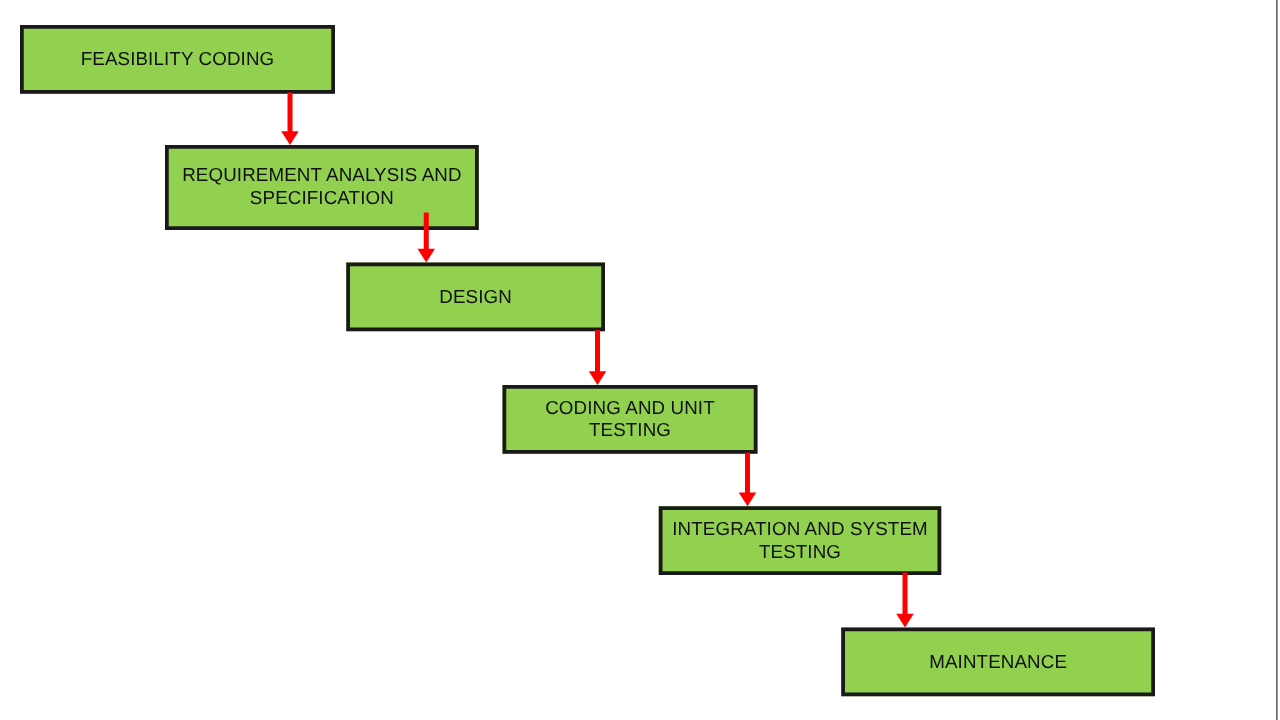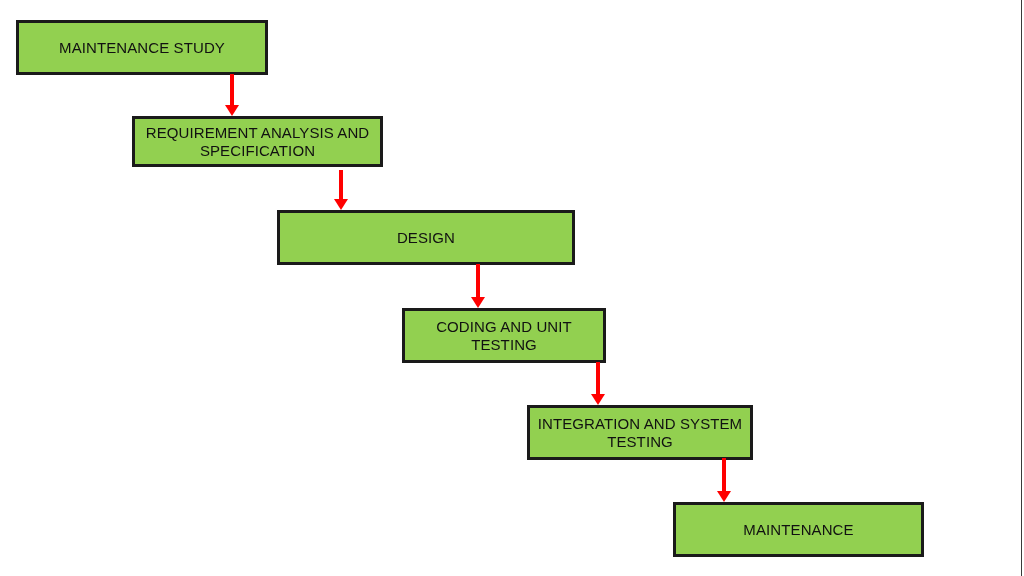--- a/index.html
+++ b/index.html
@@ -67,27 +67,27 @@
     border-right: 7px solid transparent;
   }
 </style>
 </head>
 <body>
 
 <div id="canvas" style="background: rgb(255, 255, 255);">
   <div id="page-edge"></div>
   <div id="boxes-layer">
       <div class="phase-box" style="left: 16px; top: 20px; width: 252px; height: 55px; background: rgb(146, 208, 80); border-color: rgb(26, 26, 26); color: rgb(17, 17, 17); font-size: 15px;">
-        <span class="phase-label">MAINTENANCE STUDY</span>
+        <span class="phase-label">FEASIBILITY CODING</span>
       </div>
-      <div class="phase-box" style="left: 132px; top: 116px; width: 251px; height: 51px; background: rgb(146, 208, 80); border-color: rgb(26, 26, 26); color: rgb(17, 17, 17); font-size: 15px;">
+      <div class="phase-box" style="left: 132px; top: 116px; width: 251px; height: 68px; background: rgb(146, 208, 80); border-color: rgb(26, 26, 26); color: rgb(17, 17, 17); font-size: 15px;">
         <span class="phase-label">REQUIREMENT ANALYSIS AND
 SPECIFICATION</span>
       </div>
-      <div class="phase-box" style="left: 277px; top: 210px; width: 298px; height: 55px; background: rgb(146, 208, 80); border-color: rgb(26, 26, 26); color: rgb(17, 17, 17); font-size: 15px;">
+      <div class="phase-box" style="left: 277px; top: 210px; width: 207px; height: 55px; background: rgb(146, 208, 80); border-color: rgb(26, 26, 26); color: rgb(17, 17, 17); font-size: 15px;">
         <span class="phase-label">DESIGN</span>
       </div>
       <div class="phase-box" style="left: 402px; top: 308px; width: 204px; height: 55px; background: rgb(146, 208, 80); border-color: rgb(26, 26, 26); color: rgb(17, 17, 17); font-size: 15px;">
         <span class="phase-label">CODING AND UNIT TESTING</span>
       </div>
       <div class="phase-box" style="left: 527px; top: 405px; width: 226px; height: 55px; background: rgb(146, 208, 80); border-color: rgb(26, 26, 26); color: rgb(17, 17, 17); font-size: 15px;">
         <span class="phase-label">INTEGRATION AND SYSTEM
 TESTING</span>
       </div>
       <div class="phase-box" style="left: 673px; top: 502px; width: 251px; height: 55px; background: rgb(146, 208, 80); border-color: rgb(26, 26, 26); color: rgb(17, 17, 17); font-size: 15px;">

